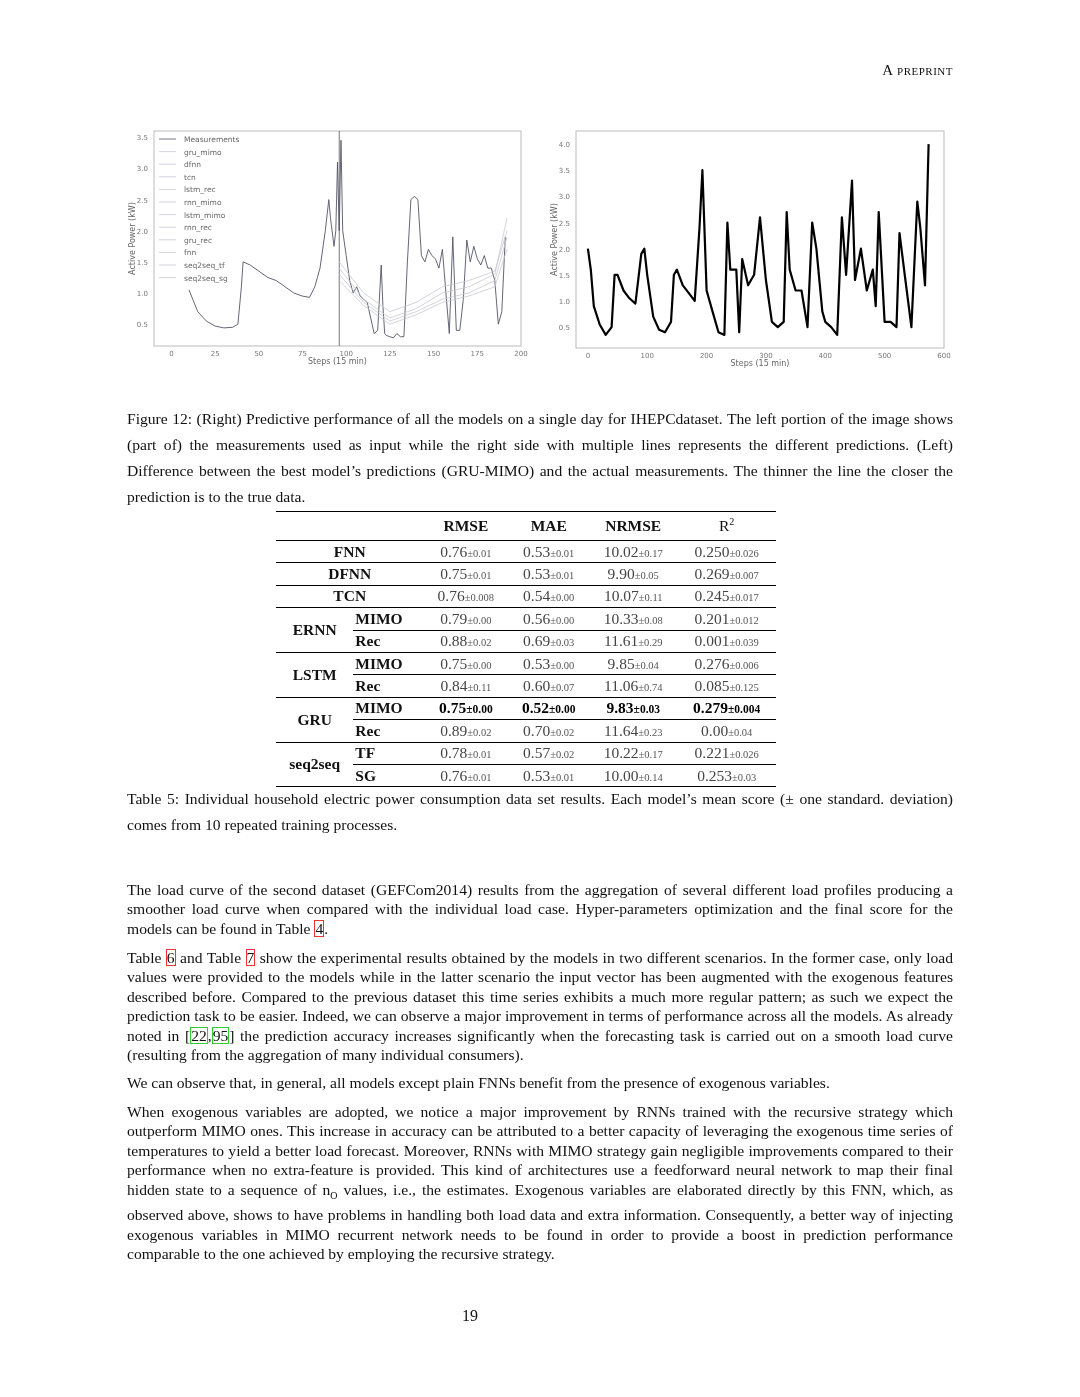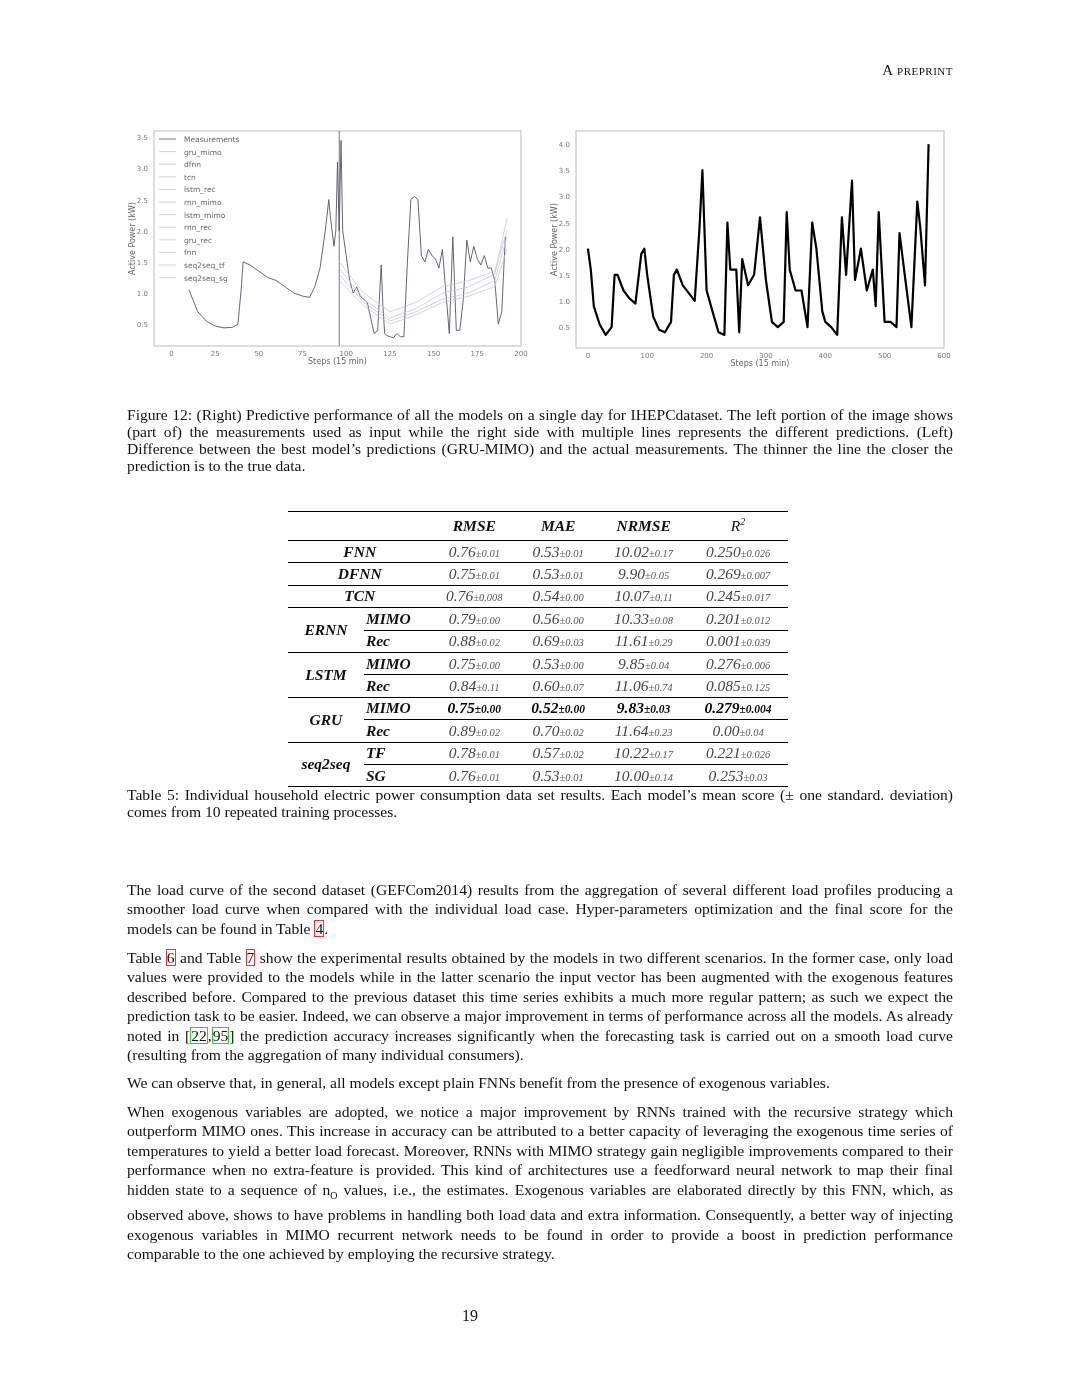--- a/index.html
+++ b/index.html
@@ -1,24 +1,24 @@
 <!DOCTYPE html>
 <html><head>
 <meta charset="utf-8">
 <style>
   html, body { margin:0; padding:0; background:#fff; }
   body { width:1080px; height:1397px; position:relative; font-family:"Liberation Serif","DejaVu Serif",serif; color:#111; overflow:hidden; }
   .header { position:absolute; right:127px; top:62px; font-size:15px; letter-spacing:0.5px; font-variant:small-caps; }
   .fig { position:absolute; top:128px; }
   .fig svg { display:block; }
-  .caption { position:absolute; left:127px; width:826px; font-size:15.6px; line-height:17px; text-align:justify; }
+  .caption { position:absolute; left:127px; width:826px; font-size:15.6px; line-height:26px; text-align:justify; }
   .para { position:absolute; left:127px; width:826px; font-size:15.6px; line-height:19.4px; text-align:justify; margin:0; }
   .ref-red { outline:1px solid #e33; outline-offset:-1px; padding:0 1px; }
   .ref-green { outline:1px solid #3c3; outline-offset:-1px; padding:0 1px; }
-  table.res { position:absolute; left:288px; top:511px; width:500px; border-collapse:collapse; font-size:15.5px;font-style:italic; }
+  table.res { position:absolute; left:276px; top:511px; width:500px; border-collapse:collapse; font-size:15.5px; }
   table.res td, table.res th { padding:0 4px; height:21.4px; text-align:center; white-space:nowrap; }
   table.res th { font-weight:bold; height:28px; }
   table.res .model { font-weight:bold; }
   table.res .sub { font-weight:bold; text-align:left; padding-left:2px; }
   table.res .val { color:#444; }
   table.res .sd { font-size:10.5px; color:#555; }
   table.res tr.best td.val { color:#000; font-weight:bold; }
   table.res tr.best td.val .sd { color:#000; font-weight:bold; font-size:11.5px; }
   .top-rule { border-top:1.6px solid #000; }
   .mid-rule { border-top:1px solid #000; }

